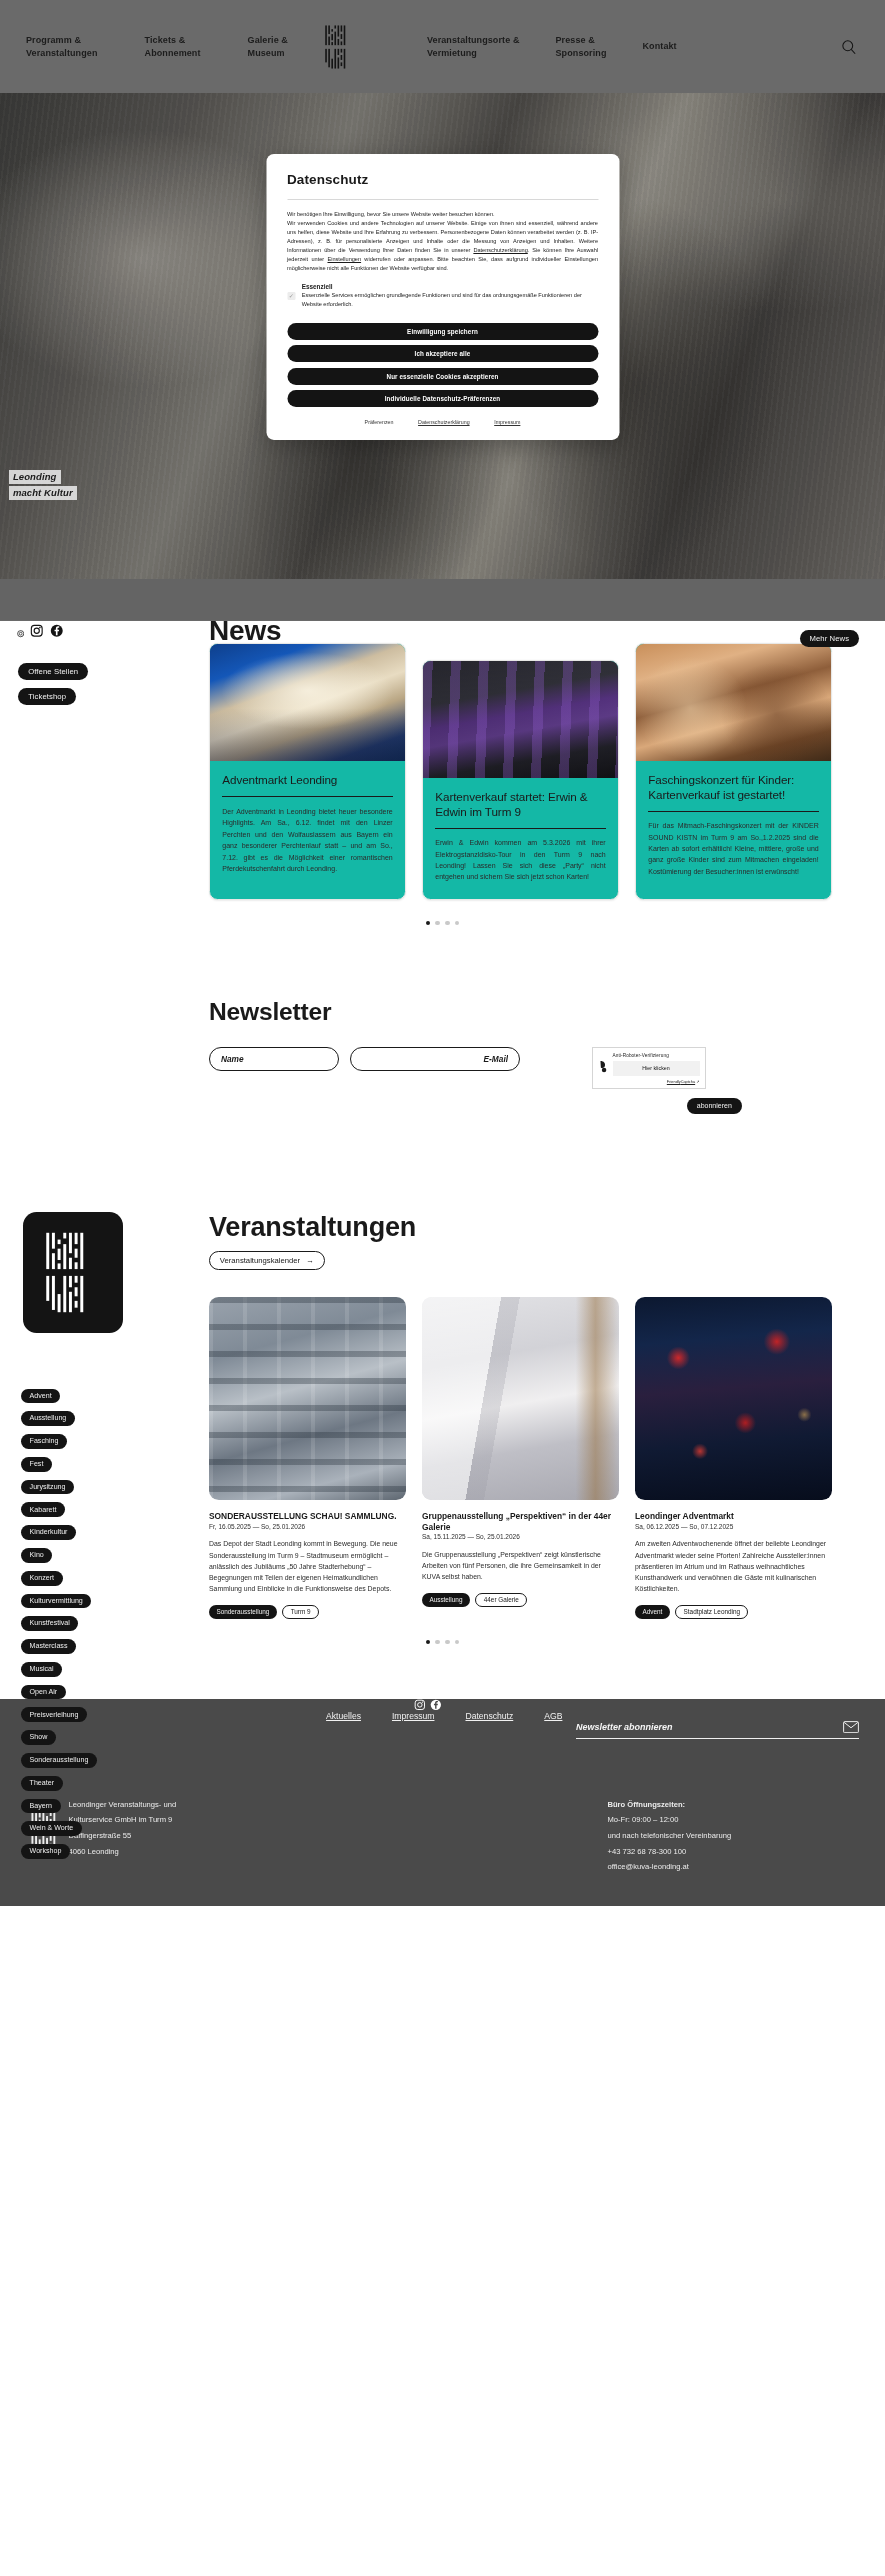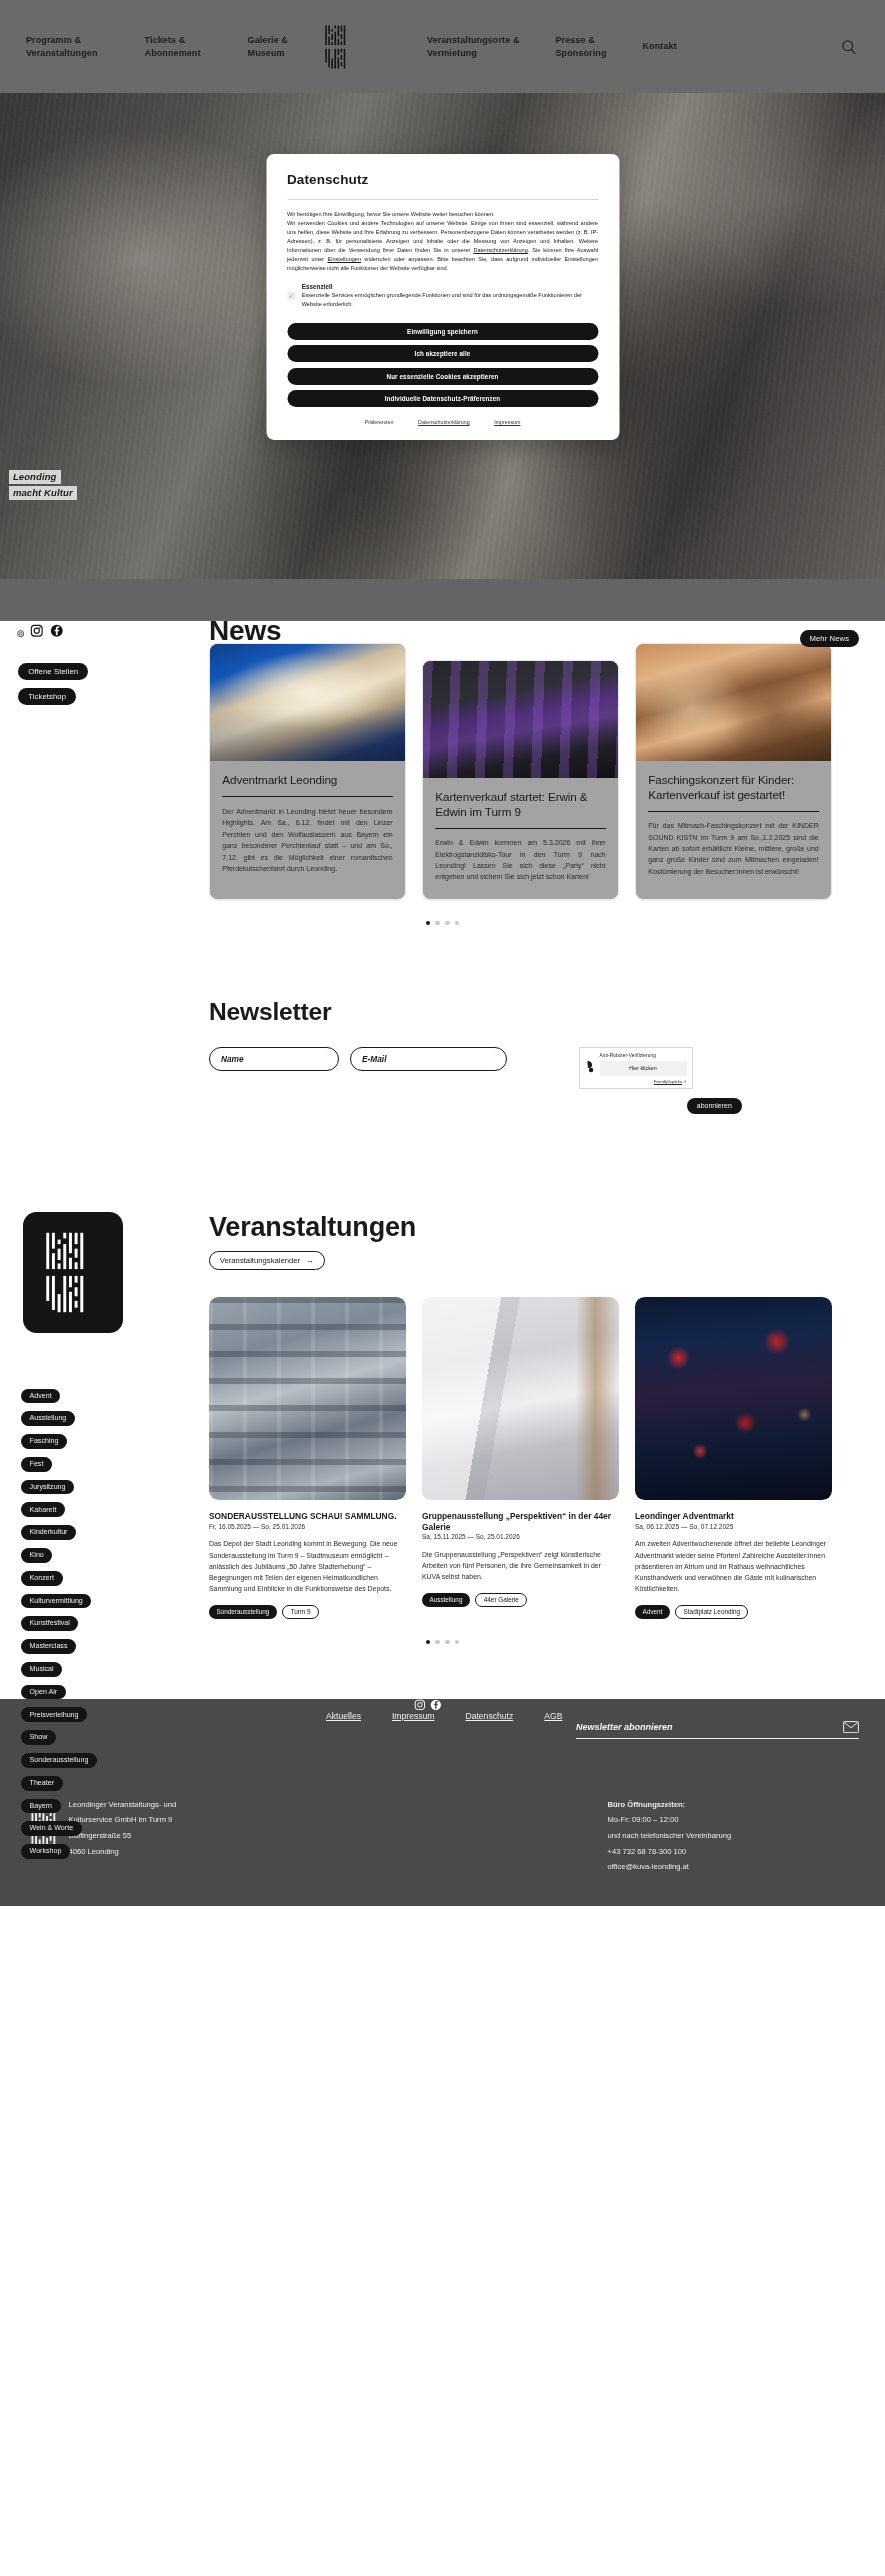--- a/index.html
+++ b/index.html
@@ -144,21 +144,21 @@
     position:absolute; left:209px; top:615px; z-index:26;
   }
   .more-news {
     position:absolute; right:26px; top:630px; z-index:26;
   }
 
   
   .news-section { position:relative; padding: 39px 0 0 0; }
   .cards { display:flex; gap:16px; padding-left: 209px; padding-right:26px;}
   .card {
-    width: 197px; background:#a3a3a3; border-radius: 8.6px;
+    width: 197px; background:#14b8a6; border-radius: 8.6px;
     overflow:hidden; display:flex; flex-direction:column;
     box-shadow: 0 0.6px 1.8px rgba(0,0,0,.08);
     border: 0.6px solid #e8e8e6;
   }
   .card.tall { margin-top:-17px; }
   .card-img { width:100%; height:117px; position:relative; overflow:hidden; }
   .img-a {
     background: linear-gradient(160deg,#0e3f8c 0%, #1457b8 20%, #cdbda0 38%, #e8dcc2 52%, #b9a684 66%, #20386b 86%, #0c2a59 100%);
   }
   .img-a::after{content:"";position:absolute;inset:0;
@@ -192,21 +192,21 @@
   .newsletter { padding: 73px 0 0 209px; position:relative; }
   .nl-title { font-size: 24.6px; font-weight:700; letter-spacing:-0.2px; }
   .nl-row { display:flex; align-items:flex-start; gap:11px; margin-top: 21px; }
   .nl-input {
     height: 23.4px; border: 1.2px solid #1a1a1a; border-radius:614px;
     background:#fff; font-family:inherit; font-size:8.3px;
     font-style:italic; font-weight:700; padding: 0 11px; color:#1a1a1a;
   }
   .nl-input::placeholder { color:#1a1a1a; opacity:1; font-style:italic; font-weight:700;}
   .nl-name { width: 130px; }
-  .nl-mail { width: 157px; }
+  .nl-mail { width: 170px; text-align: right; }
   .captcha {
     width: 114px; border:0.6px solid #d5d5d5; background:#fff;
     padding: 4.9px 5.5px 3.7px 5.5px; display:flex; gap:4.9px; align-items:flex-start;
     margin-left: 61px;
   }
   .captcha-icon { width:9.2px; height:13.5px; flex:0 0 9.2px; margin-top:7.4px;}
   .captcha-main { flex:1; }
   .captcha-label { font-size:4.7px; color:#222; margin-bottom:2.5px; letter-spacing:0.1px;}
   .captcha-btn {
     background:#f1f1f1; text-align:center; font-size:5.3px; color:#111;

